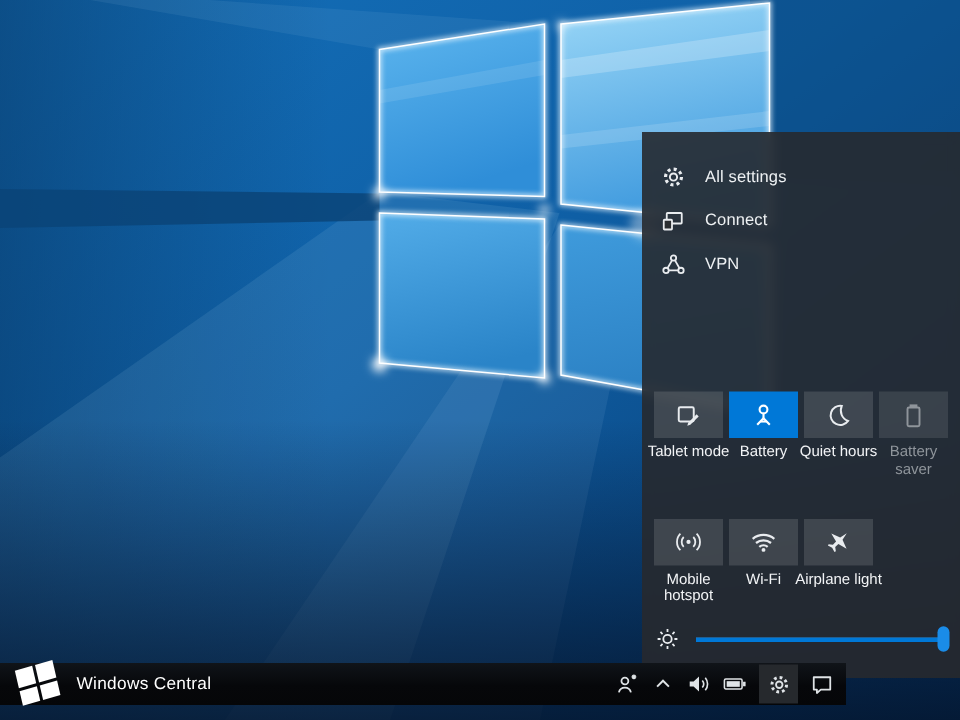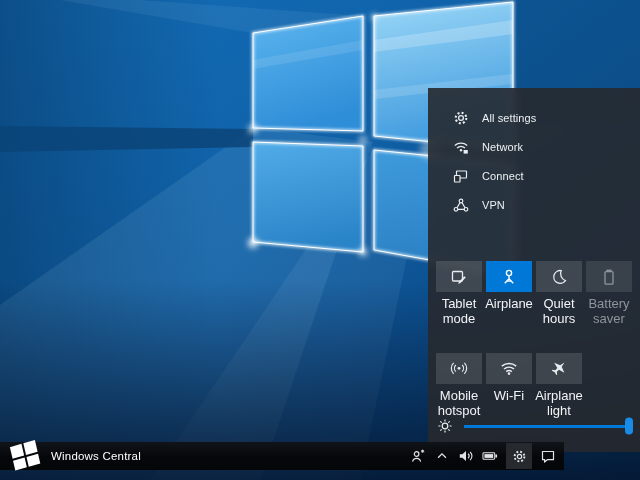--- a/index.html
+++ b/index.html
@@ -4,33 +4,33 @@
 <style>
   html,body{margin:0;padding:0;background:#222;}
   #screen{position:relative;width:640px;height:480px;overflow:hidden;
     font-family:"Liberation Sans","DejaVu Sans",sans-serif;-webkit-font-smoothing:antialiased;}
   #wallpaper{position:absolute;inset:0;}
 
   
   #quick-panel{position:absolute;left:428px;top:88px;width:212px;height:364px;
     background:rgba(39,41,45,.90);backdrop-filter:blur(4px) saturate(115%);color:#f0f2f4;}
   .qs-links{padding-top:15px;}
-  .qs-link{display:flex;align-items:center;height:29px;padding-left:25px;gap:13px;
+  .qs-link{display:flex;align-items:center;height:29px;padding-left:13px;gap:13px;
     font-size:11px;letter-spacing:.1px;color:#eef1f3;cursor:default;}
   .qs-ic{width:16px;height:16px;display:flex;align-items:center;justify-content:center;color:#e9ecef;}
   .qs-ic svg{display:block;}
 
   .qs-tiles{position:absolute;left:8px;top:173px;display:grid;
     grid-template-columns:repeat(4,46px);column-gap:4px;row-gap:26px;}
   .qs-cell{width:46px;display:flex;flex-direction:column;align-items:center;}
   .tilebox{width:46px;height:31px;background:rgba(255,255,255,.13);
     display:flex;align-items:center;justify-content:center;color:#e9ecef;cursor:default;}
   .tile-on .tilebox{background:#0078d7;color:#fff;}
   .tile-disabled .tilebox{background:rgba(255,255,255,.10);color:#8f959b;}
-  .tilelabel{width:58px;margin:4px -6px 0;text-align:center;font-size:13px;
+  .tilelabel{width:58px;margin:4px -6px 0;text-align:center;font-size:10px;
     line-height:1.18;color:#f2f4f6;}
   .tile-disabled .tilelabel{color:#8f959b;}
 
   .qs-brightness{position:absolute;left:9px;right:8px;top:328px;height:20px;
     display:flex;align-items:center;gap:11px;color:#e9ecef;}
   .bright-track{position:relative;flex:1;height:3px;background:rgba(255,255,255,.28);}
   .bright-fill{position:absolute;left:0;top:0;bottom:0;background:#0078d7;}
   .bright-thumb{position:absolute;right:-1px;top:50%;transform:translateY(-50%);
     width:8px;height:17px;border-radius:4px;background:#1a8ce8;cursor:pointer;}
 
@@ -145,31 +145,20 @@
           <svg width="16" height="16" viewBox="0 0 16 16">
               <circle cx="8" cy="8" r="2.4" fill="none" stroke="currentColor" stroke-width="1.3"></circle>
               <circle cx="8" cy="8" r="5.3" fill="none" stroke="currentColor" stroke-width="2.1" stroke-dasharray="2.05 2.1"></circle>
             </svg>
         </span>
         <span>All settings</span>
       </div>
       <div class="qs-link">
         <span class="qs-ic">
           <svg width="16" height="16" viewBox="0 0 16 16">
-              <path d="M1.8 6.4a9.5 9.5 0 0 1 12.4 0" fill="none" stroke="currentColor" stroke-width="1.3"></path>
-              <path d="M4 9a6.2 6.2 0 0 1 8 0" fill="none" stroke="currentColor" stroke-width="1.3"></path>
-              <circle cx="8" cy="11.3" r="1.2" fill="currentColor"></circle>
-              <rect x="10.6" y="11" width="4.2" height="3.6" fill="currentColor"></rect>
-            </svg>
-        </span>
-        <span>Network</span>
-      </div>
-      <div class="qs-link">
-        <span class="qs-ic">
-          <svg width="16" height="16" viewBox="0 0 16 16">
               <rect x="3.5" y="3" width="10" height="7" rx=".5" fill="none" stroke="currentColor" stroke-width="1.2"></rect>
               <rect x="1.5" y="7.5" width="5.5" height="6.5" rx=".5" fill="#2b2e31" stroke="currentColor" stroke-width="1.2"></rect>
             </svg>
         </span>
         <span>Connect</span>
       </div>
       <div class="qs-link">
         <span class="qs-ic">
           <svg width="16" height="16" viewBox="0 0 16 16">
               <g fill="none" stroke="currentColor" stroke-width="1.2">
@@ -200,21 +189,21 @@
         <div class="tilebox">
           <svg width="18" height="18" viewBox="0 0 18 18">
               <g fill="none" stroke="currentColor" stroke-width="1.4">
                 <circle cx="9" cy="5" r="2.6"></circle>
                 <path d="M9 7.6v3.2"></path>
                 <path d="M9 10.8l-4.2 4.4M9 10.8l4.2 4.4"></path>
                 <path d="M7 13h4"></path>
               </g>
             </svg>
         </div>
-        <div class="tilelabel">Airplane</div>
+        <div class="tilelabel">Battery</div>
       </div>
 
       <div class="qs-cell">
         <div class="tilebox">
           <svg width="18" height="18" viewBox="0 0 18 18">
               <path d="M11.2 2.6a6.4 6.4 0 1 0 4.2 10 7.4 7.4 0 0 1-4.2-10z" fill="none" stroke="currentColor" stroke-width="1.3"></path>
             </svg>
         </div>
         <div class="tilelabel">Quiet hours</div>
       </div>

